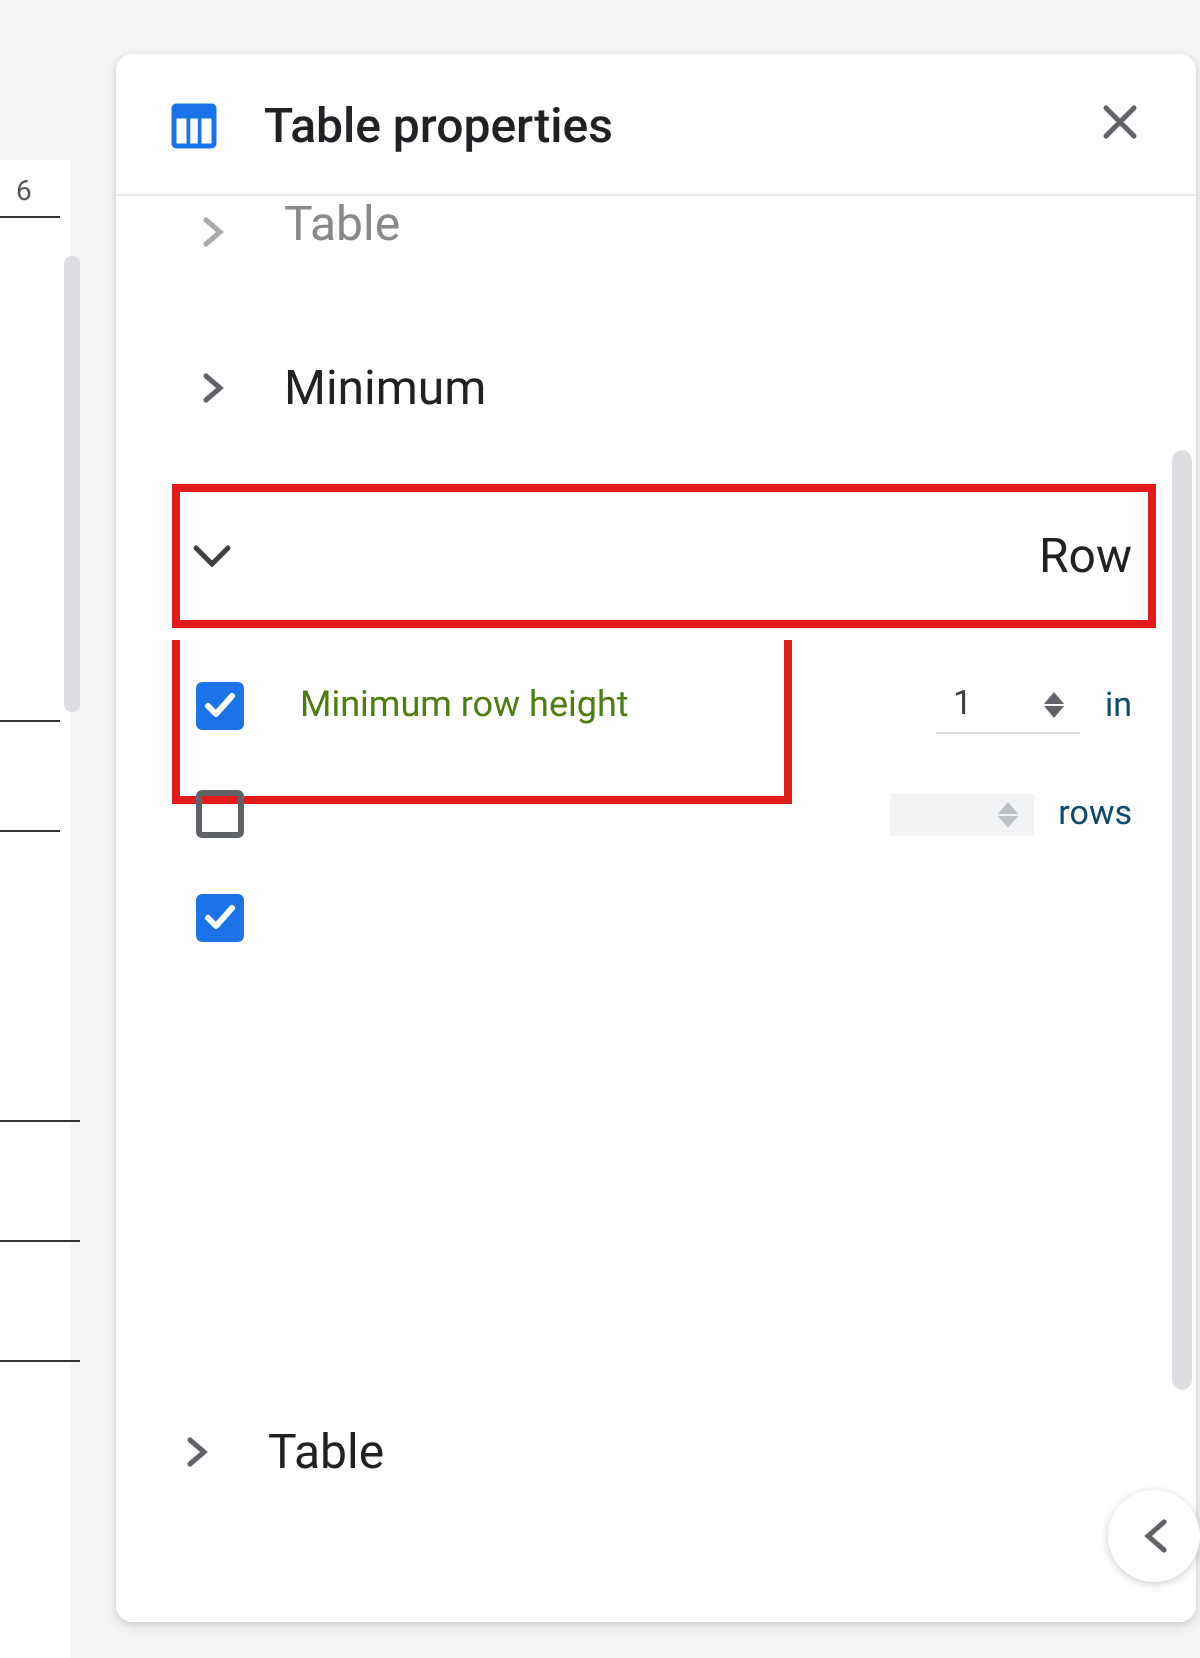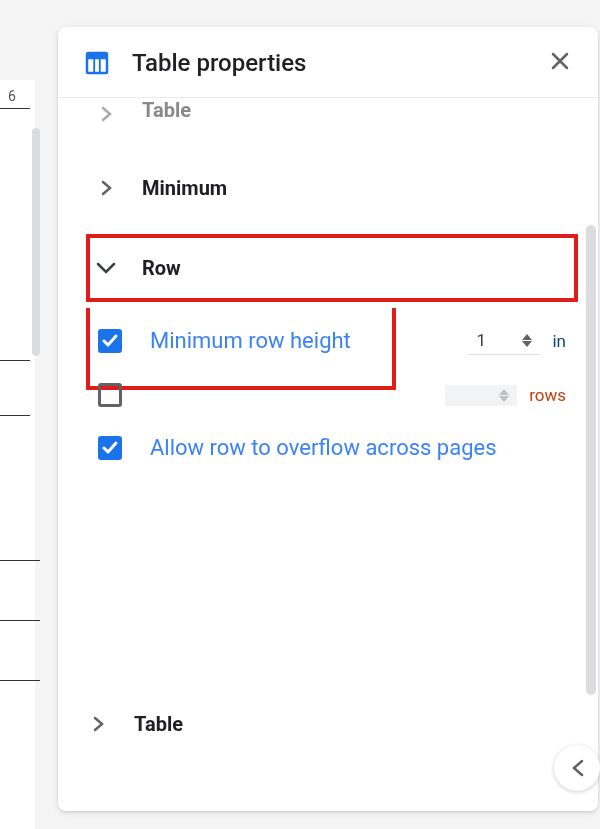--- a/index.html
+++ b/index.html
@@ -80,35 +80,36 @@
     }
     .section-arrow {
       width: 24px;
       height: 24px;
       display: flex;
       align-items: center;
       justify-content: center;
       margin-right: 24px;
     }
     .section-title {
-      font-size: 20px;
-      font-weight: 700;
+      font-size: 24px;
+      font-weight: 400;
       color: #202124;
     }
     .section-table {
       padding: 4px 8px 28px 8px;
     }
     .section-table .section-arrow svg path { stroke: #aaa; }
     .section-table .section-title { color: #888; position: relative; top: -4px; }
     .row-section-box {
       border: 4px solid #e21b1b;
       padding: 18px 8px;
       display: flex;
       align-items: center;
       margin-top: 12px;
+      justify-content: space-between;
     }
     .row-section-box .section-arrow { margin-left: -4px; }
     .row-body {
       padding: 10px 0 10px 0;
     }
     .option-row {
       display: flex;
       align-items: center;
       padding: 14px 12px;
       position: relative;
@@ -133,22 +134,22 @@
     }
     .checkbox.checked-halo::before {
       content: '';
       position: absolute;
       inset: -12px;
       background: #e8f0fe;
       border-radius: 50%;
       z-index: -1;
     }
     .option-label {
-      font-size: 22px;
-      color: #3b82f6;
+      font-size: 18px;
+      color: #4d7c0f;
     }
     .number-input-wrap {
       display: flex;
       align-items: center;
       margin-left: auto;
       gap: 12px;
     }
     .number-val-box {
       width: 72px;
       padding: 4px 8px;
@@ -176,21 +177,21 @@
       border-right: 5px solid transparent;
     }
     .stepper-up { border-bottom: 6px solid #5f6368; }
     .stepper-down { border-top: 6px solid #5f6368; }
     .stepper.disabled .stepper-up { border-bottom-color: #bdc1c6; }
     .stepper.disabled .stepper-down { border-top-color: #bdc1c6; }
     .unit {
       font-size: 17px;
       color: #0c4a6e;
     }
-    .unit.disabled { color: #c2410c; }
+    .unit.disabled { color: #0c4a6e; }
     .min-row-box {
       border: 4px solid #e21b1b;
       border-top: none;
       position: absolute;
       left: 0;
       top: -4px;
       width: 310px;
       height: 82px;
       pointer-events: none;
     }
@@ -334,21 +335,20 @@
           <span class="unit disabled">rows</span>
         </div>
       </div>
 
       <div class="option-row">
         <div class="checkbox checked">
           <svg width="18" height="18" viewBox="0 0 18 18">
               <path d="M3 9 L7 13 L15 4" stroke="#fff" stroke-width="3" fill="none" stroke-linecap="round" stroke-linejoin="round"></path>
             </svg>
         </div>
-        <span class="option-label">Allow row to overflow across pages</span>
       </div>
 
     </div>
 
   </div>
 </div>
 
 <div class="cell-section">
   <div class="section" style="padding:0">
     <span class="section-arrow">

